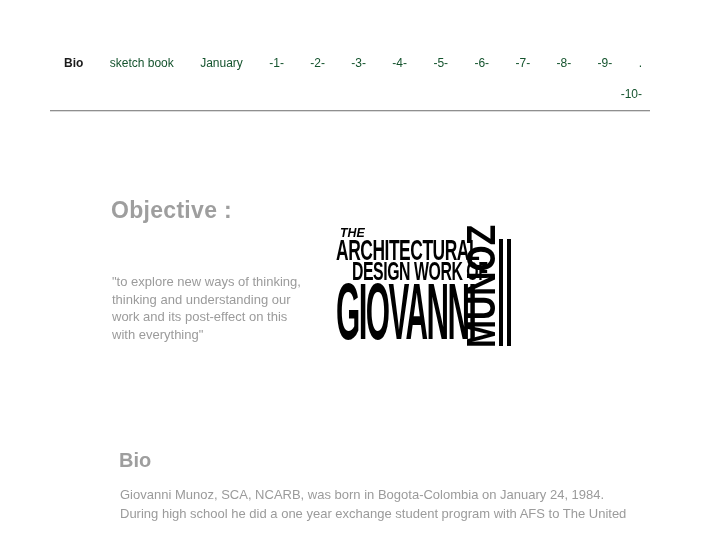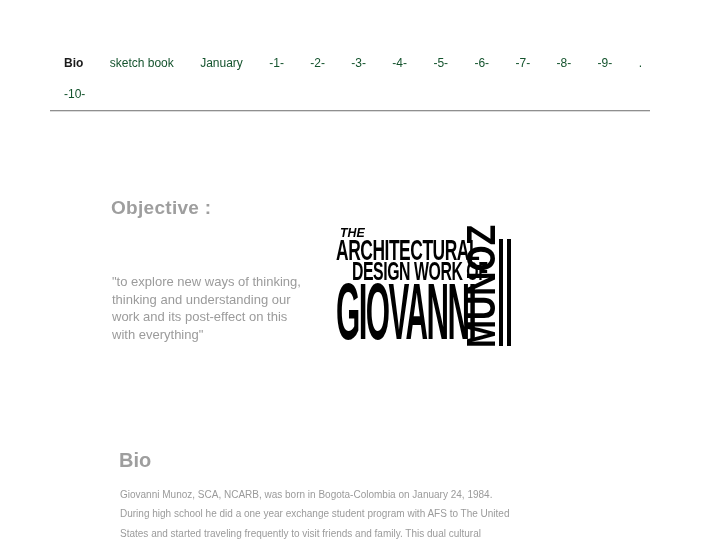--- a/index.html
+++ b/index.html
@@ -10,38 +10,38 @@
     font-family: "Liberation Sans", sans-serif;
   }
 
   
   .nav-row1 {
     position: absolute; top: 56px; left: 64px; width: 578px;
     display: flex; justify-content: space-between; align-items: baseline;
   }
   .nav-row2 {
     position: absolute; top: 84px; left: 64px; width: 578px;
-    text-align: left;
+    text-align: right;
   }
   .nav-link {
     font-size: 12px; color: #14532d; text-decoration: none;
     white-space: nowrap; cursor: pointer;
   }
   .nav-link.active { color: #1b1b1b; font-weight: bold; }
 
   
   .rule {
     position: absolute; top: 110px; left: 50px; width: 600px; height: 2px;
     border-top: 1px solid #8f8f8f; border-bottom: 1px solid #dcdcdc;
   }
 
   
   .objective-heading {
     position: absolute; left: 111px; top: 197px;
-    font-size: 19px; font-weight: bold; color: #9e9e9e; letter-spacing: 0.3px;
+    font-size: 23px; font-weight: bold; color: #9e9e9e; letter-spacing: 0.3px;
   }
   .quote {
     position: absolute; left: 112px; top: 273px;
     font-size: 13px; line-height: 17.5px; color: #9b9b9b; font-style: normal;
   }
 
   
   .logo { position: absolute; left: 336px; top: 225px; width: 180px; height: 122px; color: #000; }
   .logo div, .logo span { font-weight: bold; color: #000; }
   .logo-the {
@@ -71,21 +71,21 @@
   .logo-bars { position: absolute; left: 163px; top: 14px; height: 107px; display: flex; gap: 4px; }
   .logo-bars span { display: block; width: 4px; height: 100%; background: #000; }
 
   
   .bio-heading {
     position: absolute; left: 119px; top: 449px;
     font-size: 20px; font-weight: bold; color: #9e9e9e;
   }
   .bio-text {
     position: absolute; left: 120px; top: 485px; width: 540px;
-    font-size: 10px; line-height: 19.4px; color: #9b9b9b;
+    font-size: 13px; line-height: 19.4px; color: #9b9b9b;
   }
 </style>
 </head>
 <body>
 
 <nav class="nav-row1">
   <a class="nav-link active">Bio</a>
   <a class="nav-link">sketch book</a>
   <a class="nav-link">January</a>
   <a class="nav-link">-1-</a>
@@ -124,14 +124,13 @@
     <span></span>
     <span></span>
   </div>
 </div>
 
 <h2 class="bio-heading">Bio</h2>
 
 <div class="bio-text">
   <div>Giovanni Munoz, SCA, NCARB, was born in Bogota-Colombia on January 24, 1984.</div>
   <div>During high school he did a one year exchange student program with AFS to The United</div>
-  <div>States and started traveling frequently to visit friends and family. This dual cultural</div>
 </div>
 
 </body></html>

